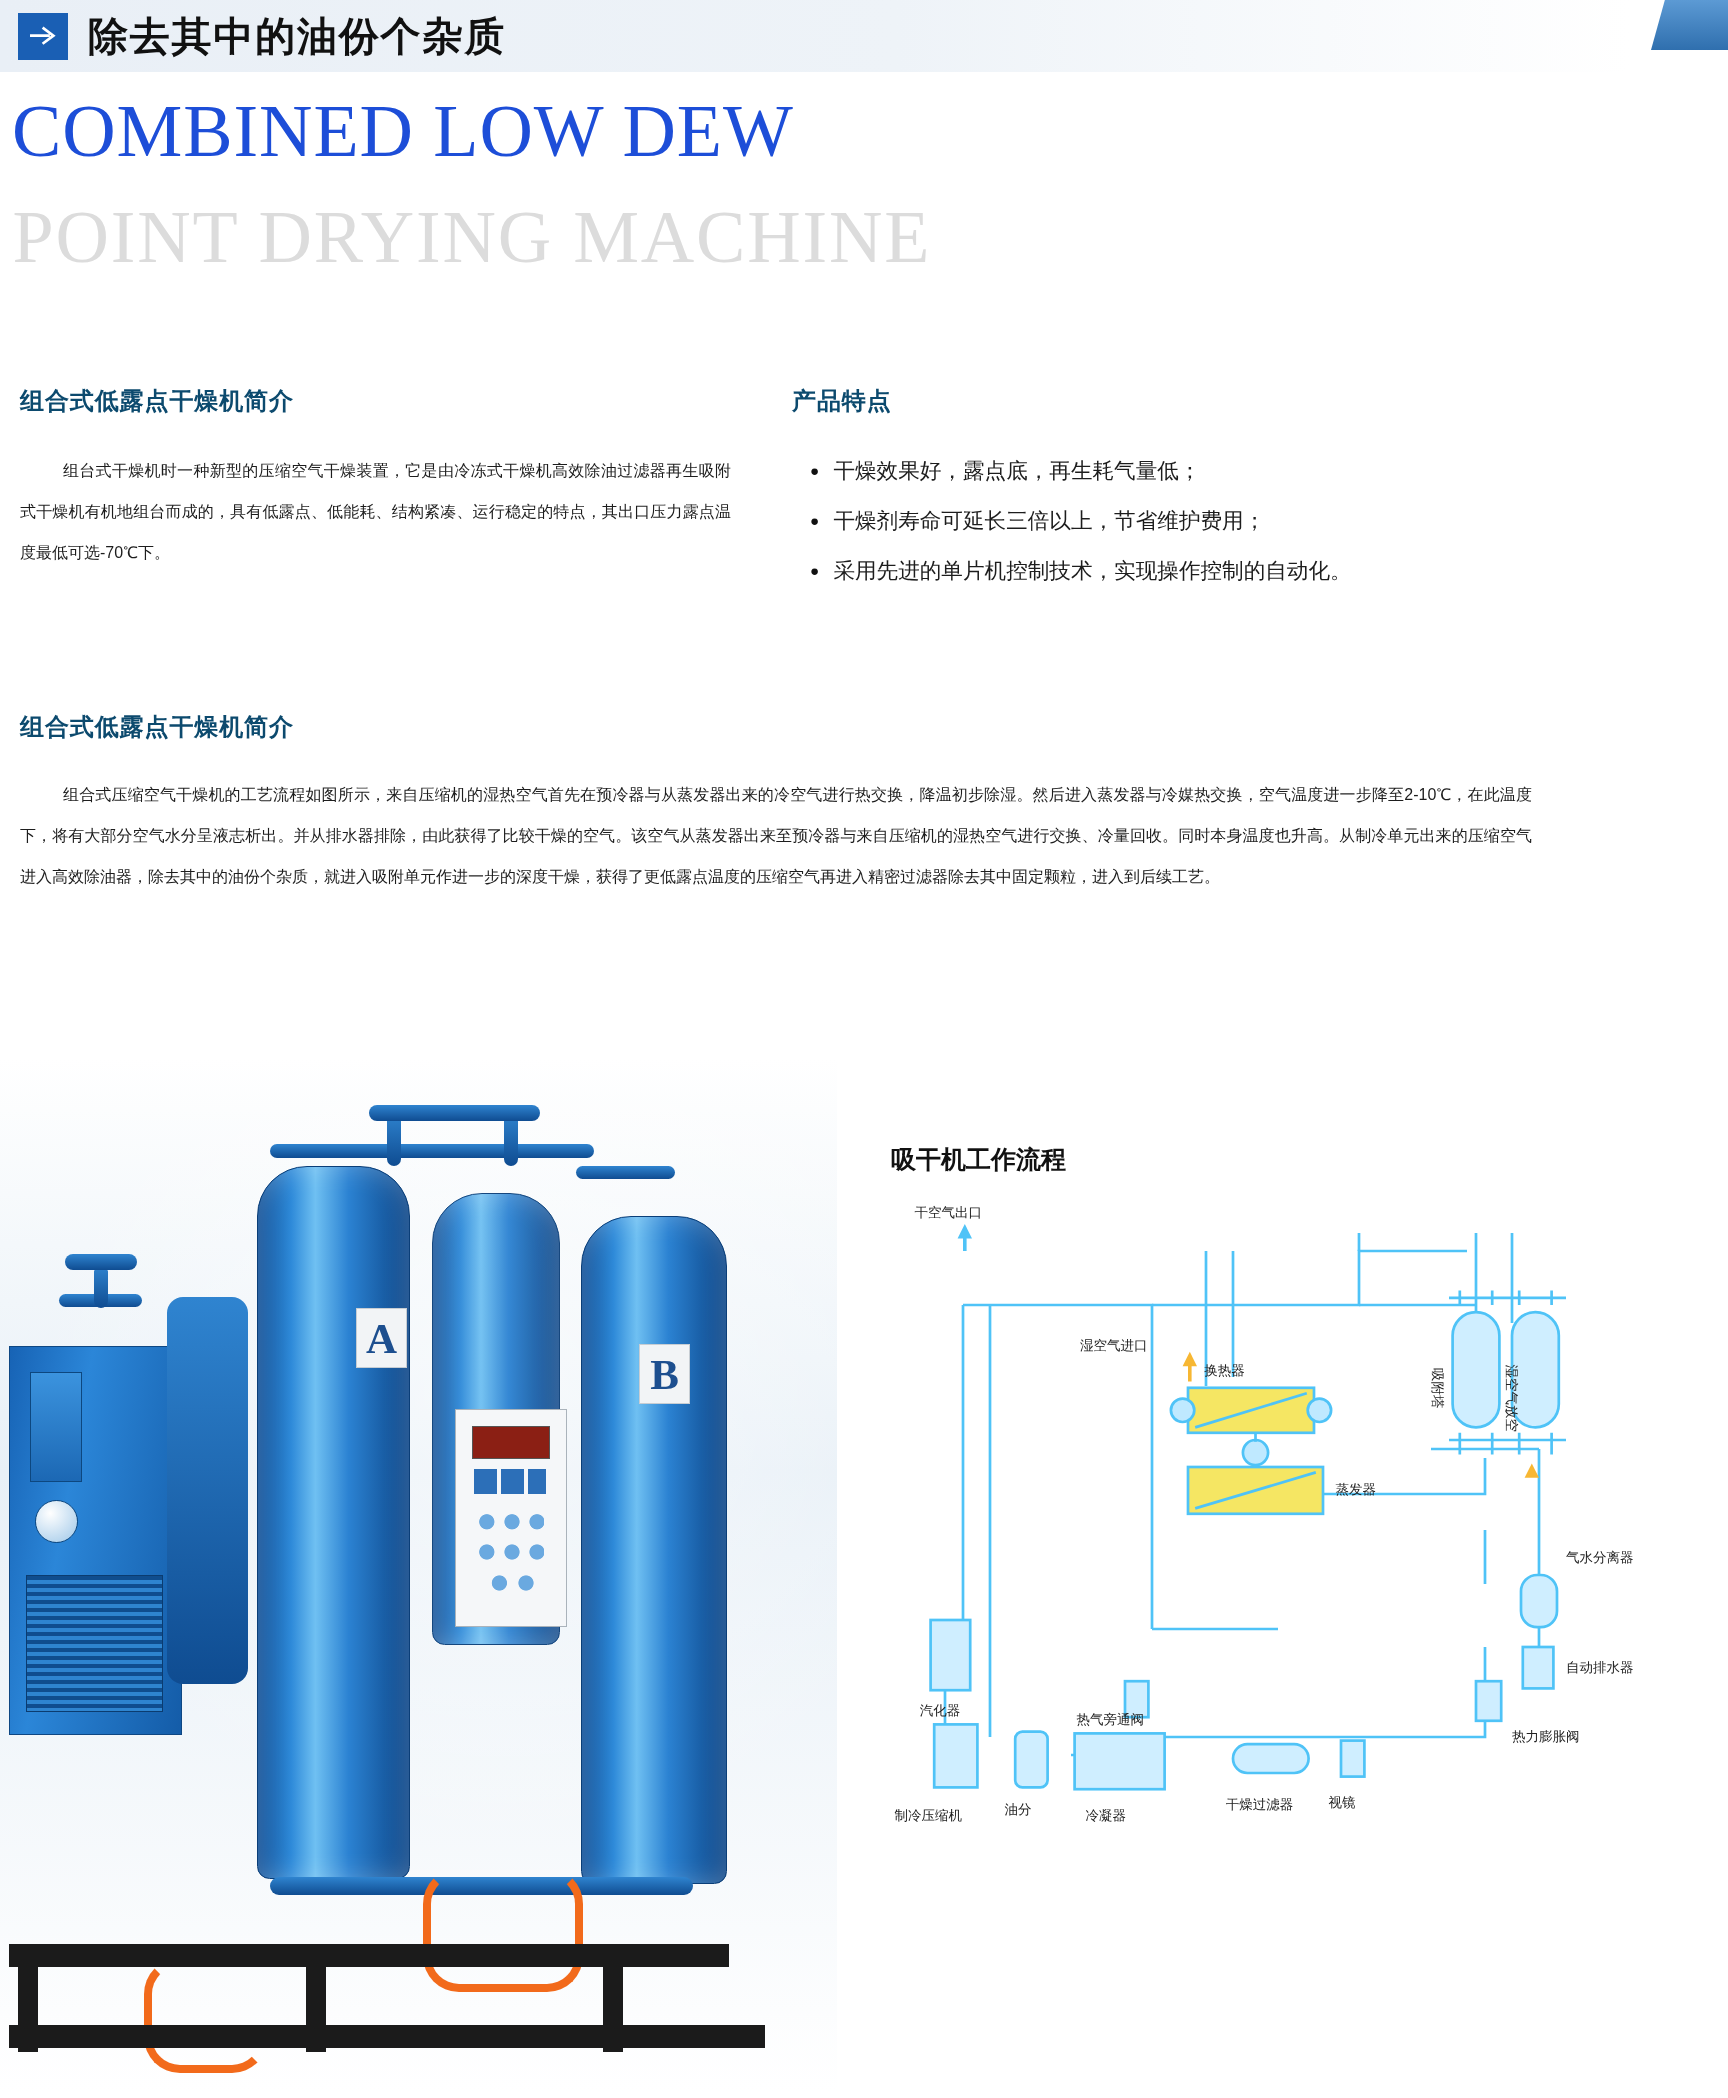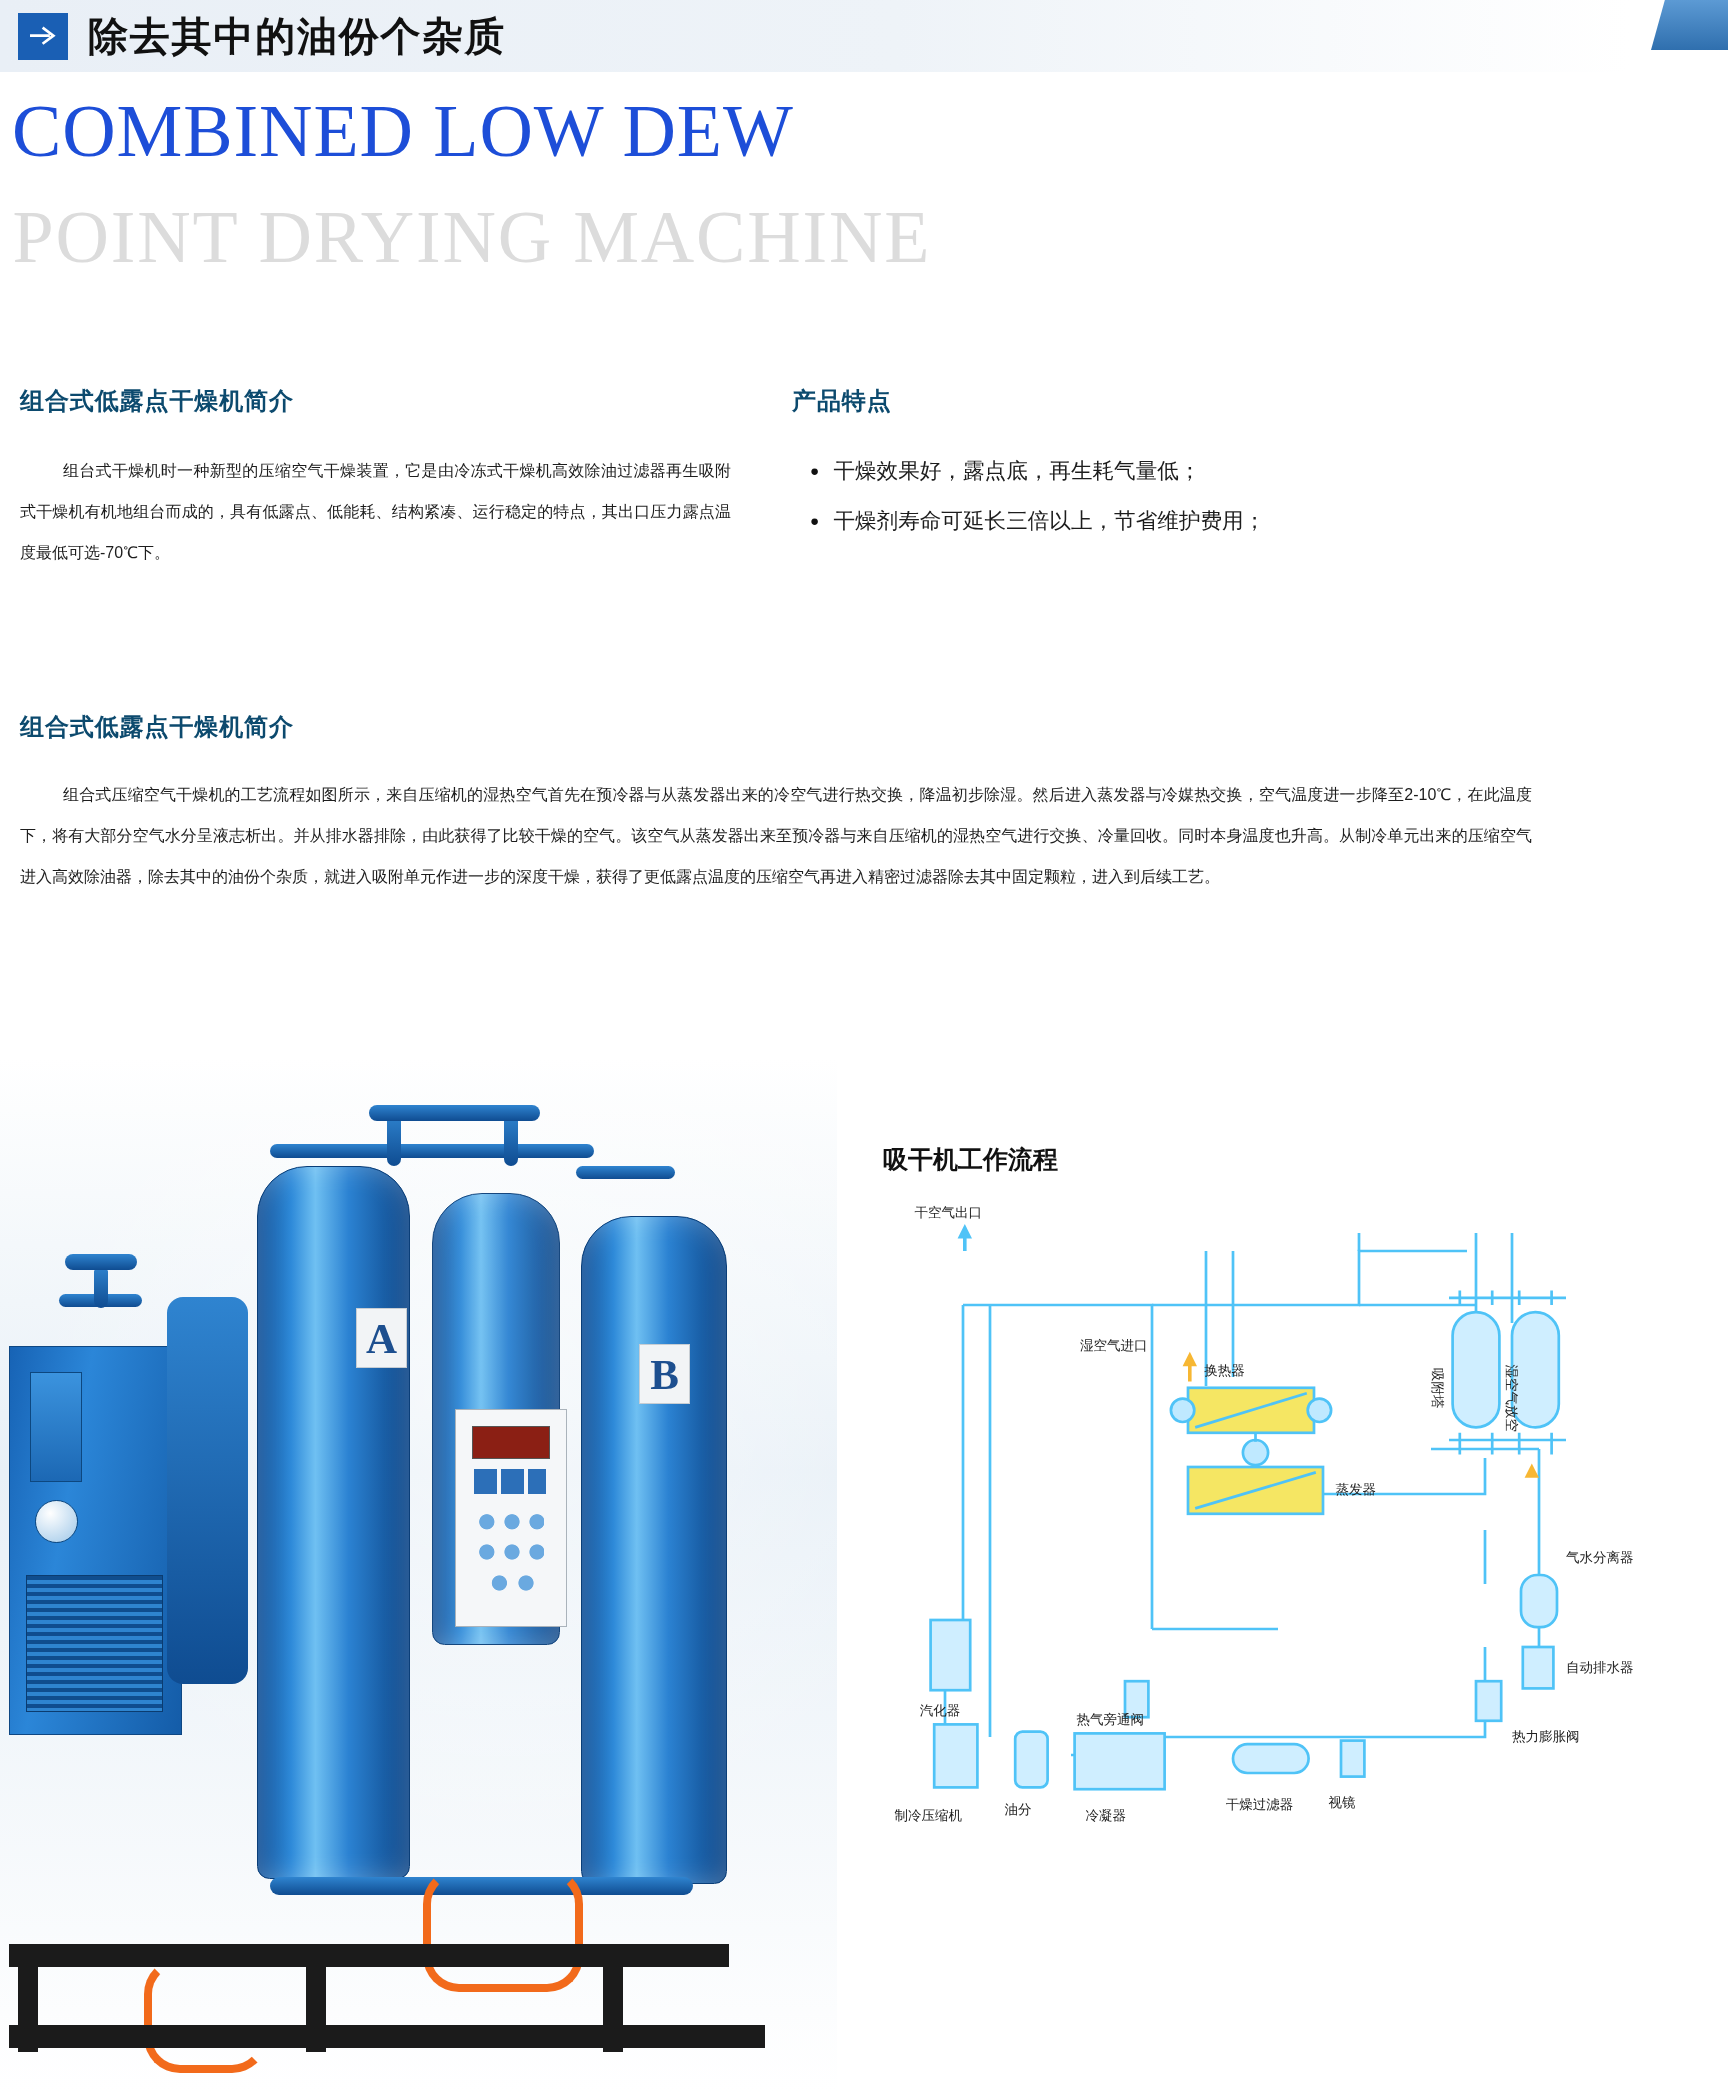--- a/index.html
+++ b/index.html
@@ -256,21 +256,21 @@
   }
 
   
   .diagram-wrap {
     position: absolute;
     left: 855px; top: 1125px;
     width: 864px; height: 747px;
   }
   .diagram-title {
     position: absolute;
-    left: 28px; top: 18px;
+    left: 36px; top: 18px;
     font-size: 25px;
     font-weight: 700;
     color: #111;
   }
   .diagram-svg {
     position: absolute;
     left: 0; top: 72px;
   }
   .dlabel {
     font-size: 15px;
@@ -300,20 +300,21 @@
 <div class="title-en-1">COMBINED LOW DEW</div>
 <div class="title-en-2">POINT DRYING MACHINE</div>
 
 <div class="sec-head" id="intro-head">组合式低露点干燥机简介</div>
 <div class="para" id="intro-body">组台式干燥机时一种新型的压缩空气干燥装置，它是由冷冻式干燥机高效除油过滤器再生吸附式干燥机有机地组台而成的，具有低露点、低能耗、结构紧凑、运行稳定的特点，其出口压力露点温度最低可选-70℃下。</div>
 
 <div class="sec-head" id="feature-head">产品特点</div>
 <div class="features">
   <div class="feature-item">干燥效果好，露点底，再生耗气量低；</div>
   <div class="feature-item">干燥剂寿命可延长三倍以上，节省维护费用；</div>
+  <div class="feature-item">采用先进的单片机控制技术，实现操作控制的自动化。</div>
 </div>
 
 <div class="sec-head" id="process-head">组合式低露点干燥机简介</div>
 <div class="para" id="process-body">组合式压缩空气干燥机的工艺流程如图所示，来自压缩机的湿热空气首先在预冷器与从蒸发器出来的冷空气进行热交换，降温初步除湿。然后进入蒸发器与冷媒热交换，空气温度进一步降至2-10℃，在此温度下，将有大部分空气水分呈液志析出。并从排水器排除，由此获得了比较干燥的空气。该空气从蒸发器出来至预冷器与来自压缩机的湿热空气进行交换、冷量回收。同时本身温度也升高。从制冷单元出来的压缩空气进入高效除油器，除去其中的油份个杂质，就进入吸附单元作进一步的深度干燥，获得了更低露点温度的压缩空气再进入精密过滤器除去其中固定颗粒，进入到后续工艺。</div>
 
 <div class="photo">
   <div class="photo-bg"></div>
 
   <div class="pipe" style="left:270px; top:86px; width:324px; height:14.4px;"></div>
   <div class="pipe" style="left:387px; top:54px; width:14.4px; height:54px;"></div>

